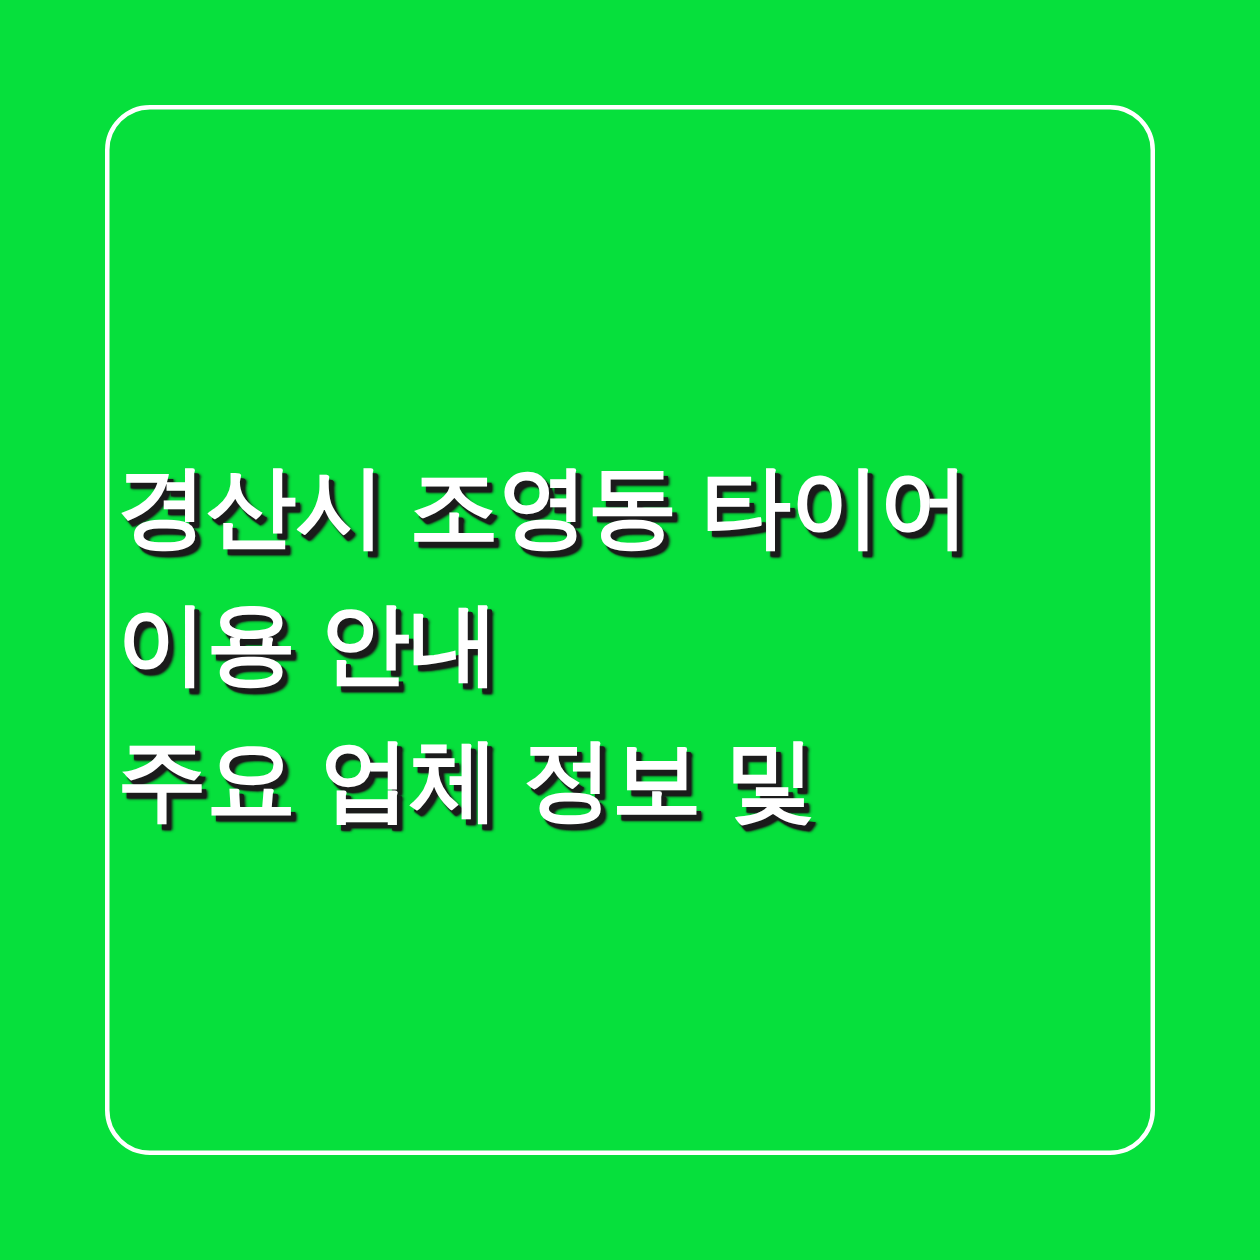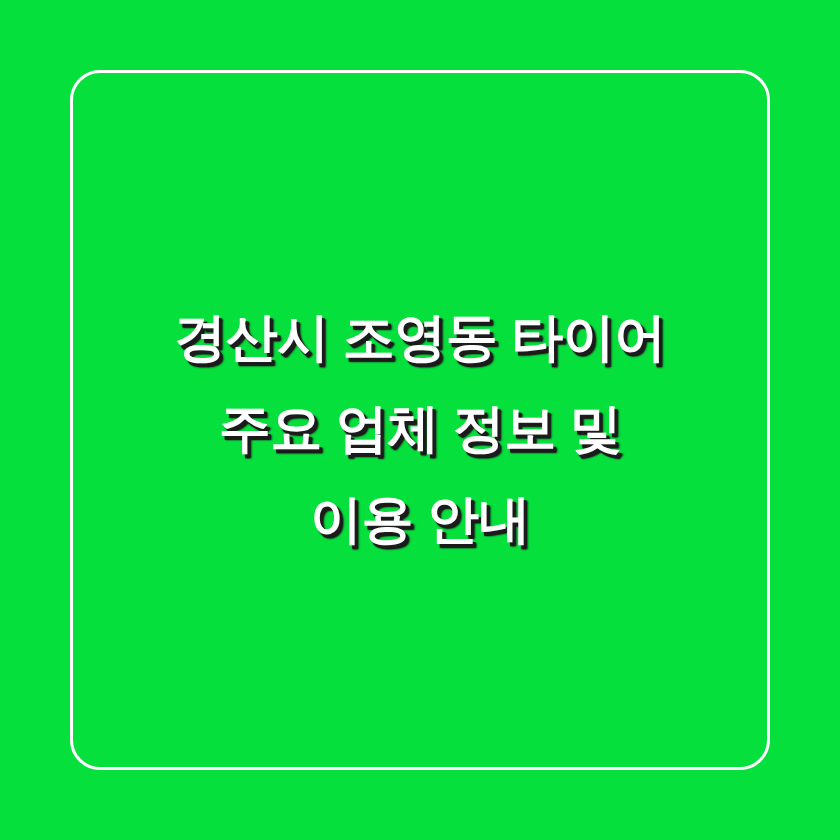--- a/index.html
+++ b/index.html
@@ -44,41 +44,40 @@
     flex-direction: column;
     align-items: center;
     justify-content: center;
     padding: 0 78px;
     box-sizing: border-box;
   }
 
   .title-line {
     display: block;
     width: 100%;
-    text-align: center;
     color: #ffffff;
     font-family: "Liberation Sans", "DejaVu Sans", sans-serif;
     font-weight: 700;
-    font-size: 52px;
+    font-size: 60px;
     line-height: 75px;
     letter-spacing: -0.5px;
     white-space: nowrap;
     text-shadow:
       3px 3px 0 #1b1b1b,
       3px 4px 1px rgba(20, 20, 20, 0.85),
       4px 4px 2px rgba(10, 10, 10, 0.55);
     margin-top: 16px;
   }
 </style>
 </head>
 <body>
 
 <div id="poster" style="background: rgb(6, 224, 60);">
 
   <div id="frame" style="border-color: rgb(255, 255, 255); border-width: 3px; border-radius: 30px;"></div>
 
   <div id="title-block">
     <span class="title-line" style="color: rgb(255, 255, 255); text-shadow: rgb(27, 27, 27) 3px 3px 0px, rgb(27, 27, 27) 3px 4px 1px, rgb(27, 27, 27) 4px 4px 2px;">경산시 조영동 타이어</span>
+    <span class="title-line" style="color: rgb(255, 255, 255); text-shadow: rgb(27, 27, 27) 3px 3px 0px, rgb(27, 27, 27) 3px 4px 1px, rgb(27, 27, 27) 4px 4px 2px;">이용 안내</span>
     <span class="title-line" style="color: rgb(255, 255, 255); text-shadow: rgb(27, 27, 27) 3px 3px 0px, rgb(27, 27, 27) 3px 4px 1px, rgb(27, 27, 27) 4px 4px 2px;">주요 업체 정보 및</span>
-    <span class="title-line" style="color: rgb(255, 255, 255); text-shadow: rgb(27, 27, 27) 3px 3px 0px, rgb(27, 27, 27) 3px 4px 1px, rgb(27, 27, 27) 4px 4px 2px;">이용 안내</span>
   </div>
 
 </div>
 
 </body></html>

